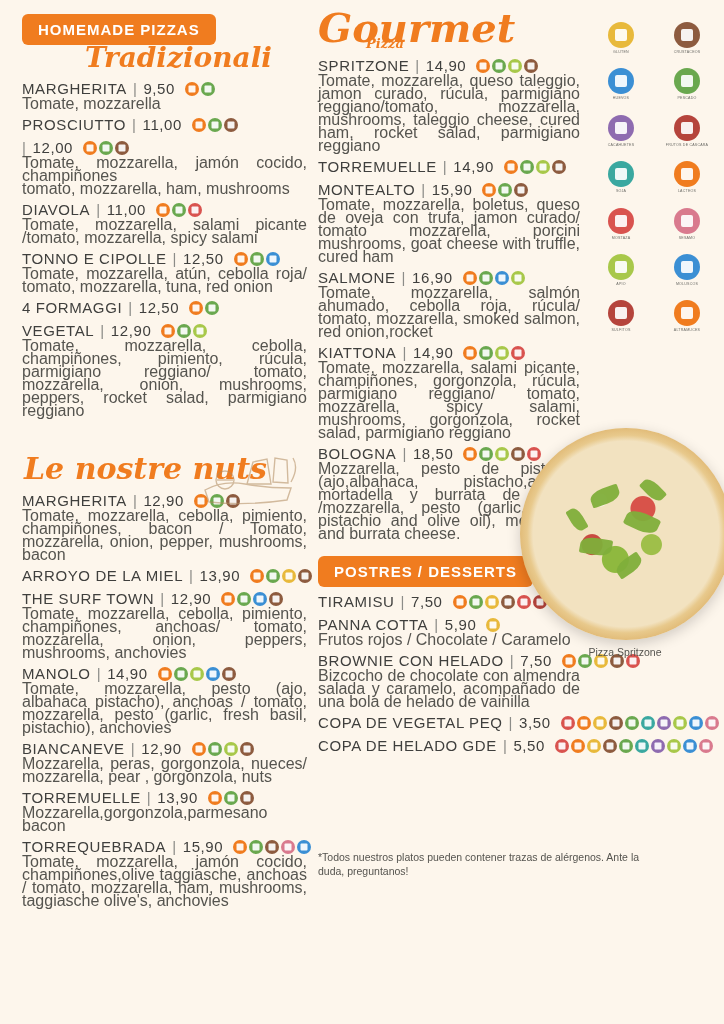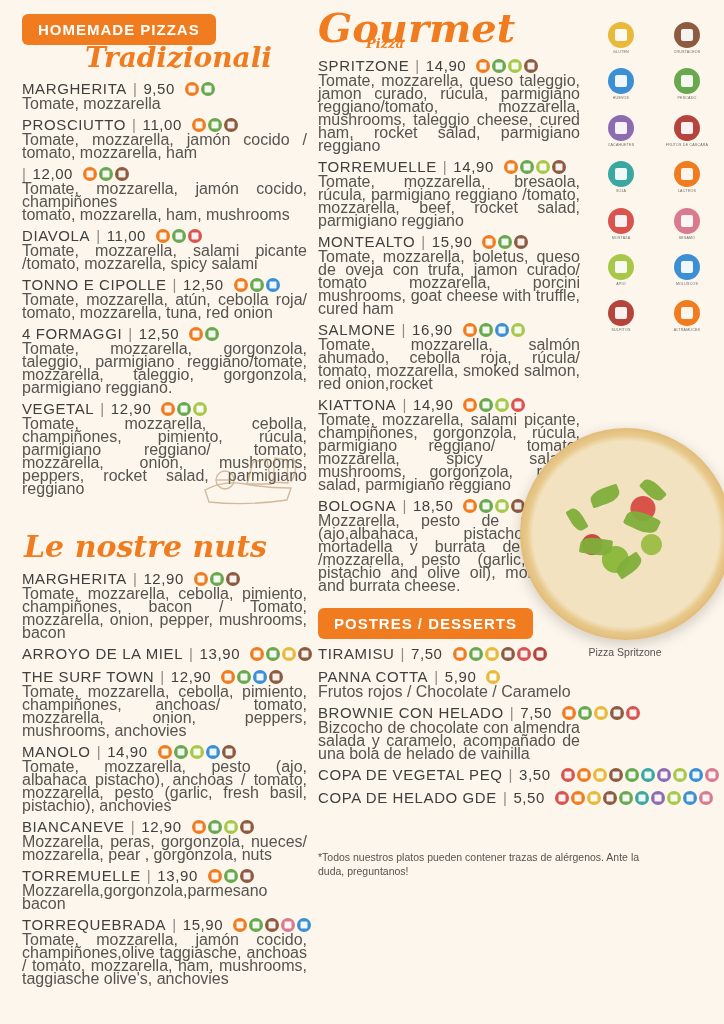--- a/index.html
+++ b/index.html
@@ -155,21 +155,20 @@
           <div class="dish-head">
             <span class="dish-name">PROSCIUTTO</span>
             <span class="sep">|</span>
             <span class="price">11,00</span>
             <span class="dots">
               <span class="dot" style="background:#f07c1f"></span>
               <span class="dot" style="background:#6aa84f"></span>
               <span class="dot" style="background:#8d5b3f"></span>
             </span>
           </div>
-          <div class="desc">Tomate, mozzarella, jamón cocido / tomato, mozzarella, ham</div>
         </div>
         <div class="dish">
           <div class="dish-head">
             <span class="sep">|</span>
             <span class="price">12,00</span>
             <span class="dots">
               <span class="dot" style="background:#f07c1f"></span>
               <span class="dot" style="background:#6aa84f"></span>
               <span class="dot" style="background:#8d5b3f"></span>
             </span>
@@ -205,21 +204,20 @@
         <div class="dish">
           <div class="dish-head">
             <span class="dish-name">4 FORMAGGI</span>
             <span class="sep">|</span>
             <span class="price">12,50</span>
             <span class="dots">
               <span class="dot" style="background:#f07c1f"></span>
               <span class="dot" style="background:#6aa84f"></span>
             </span>
           </div>
-          <div class="desc">Tomate, mozzarella, gorgonzola, taleggio, parmigiano reggiano/tomate, mozzarella, taleggio, gorgonzola, parmigiano reggiano.</div>
         </div>
         <div class="dish">
           <div class="dish-head">
             <span class="dish-name">VEGETAL</span>
             <span class="sep">|</span>
             <span class="price">12,90</span>
             <span class="dots">
               <span class="dot" style="background:#f07c1f"></span>
               <span class="dot" style="background:#6aa84f"></span>
               <span class="dot" style="background:#a8c84a"></span>
@@ -369,21 +367,20 @@
             <span class="dish-name">TORREMUELLE</span>
             <span class="sep">|</span>
             <span class="price">14,90</span>
             <span class="dots">
               <span class="dot" style="background:#f07c1f"></span>
               <span class="dot" style="background:#6aa84f"></span>
               <span class="dot" style="background:#a8c84a"></span>
               <span class="dot" style="background:#8d5b3f"></span>
             </span>
           </div>
-          <div class="desc">Tomate, mozzarella, bresaola, rúcula, parmigiano reggiano /tomato, mozzarella, beef, rocket salad, parmigiano reggiano</div>
         </div>
         <div class="dish">
           <div class="dish-head">
             <span class="dish-name">MONTEALTO</span>
             <span class="sep">|</span>
             <span class="price">15,90</span>
             <span class="dots">
               <span class="dot" style="background:#f07c1f"></span>
               <span class="dot" style="background:#6aa84f"></span>
               <span class="dot" style="background:#8d5b3f"></span>

